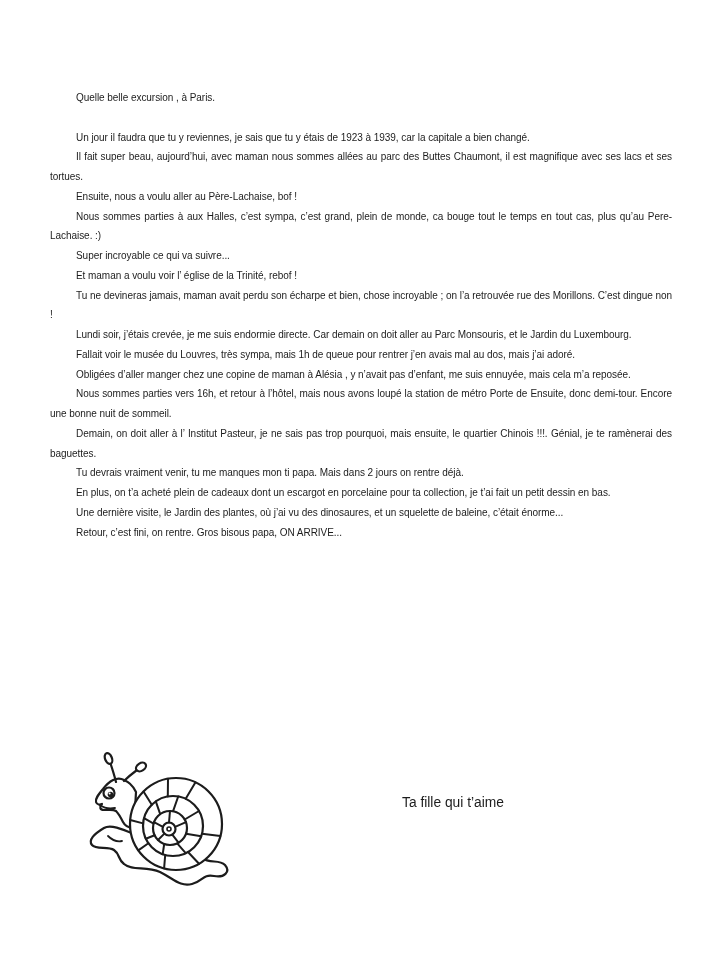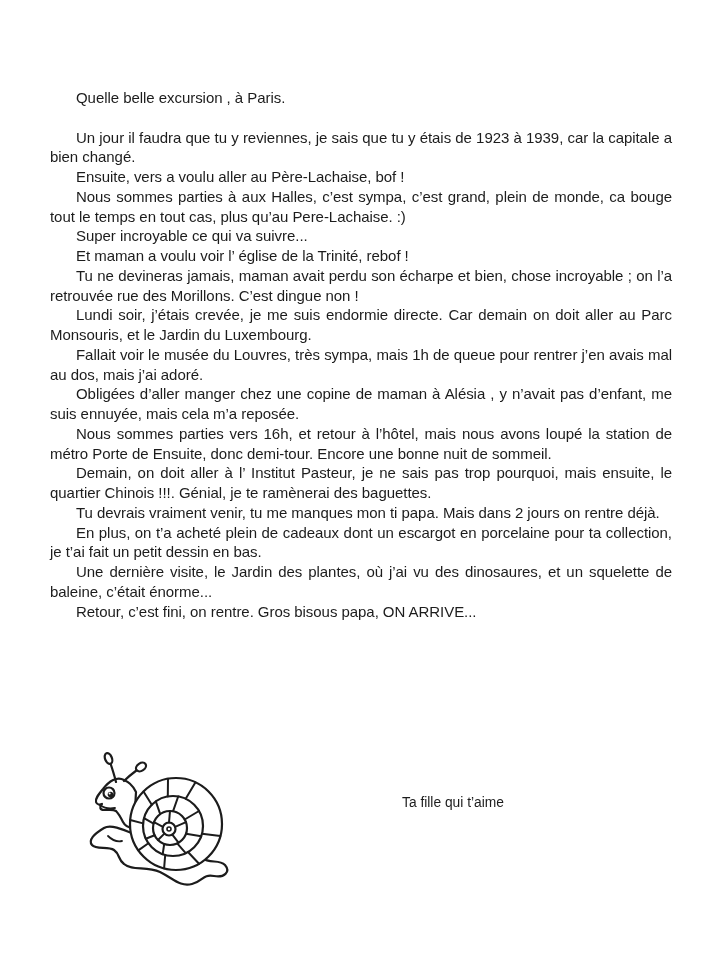--- a/index.html
+++ b/index.html
@@ -14,21 +14,21 @@
     background: #ffffff;
     font-family: "Liberation Sans", sans-serif;
     color: #1c1c1c;
     overflow: hidden;
   }
   .letter-body {
     position: absolute;
     left: 50px;
     top: 88px;
     width: 622px;
-    font-size: 15px;
+    font-size: 10px;
     line-height: 19.75px;
     letter-spacing: -0.05px;
     text-align: justify;
   }
   .letter-body p {
     margin: 0;
     text-indent: 26px;
   }
   .letter-body p.opening {
     margin-bottom: 19.75px;
@@ -50,21 +50,22 @@
   }
 </style>
 </head>
 <body>
 
 <div class="page">
 
   <div class="letter-body">
     <p class="opening">Quelle belle excursion , à Paris.</p>
     <p>Un jour il faudra que tu y reviennes, je sais que tu y étais de 1923 à 1939, car la capitale a bien changé.</p>
-    <p>Ensuite, vers a voulu aller au Père-Lachaise, bof !</p>
+    <p>Il fait super beau, aujourd’hui, avec maman nous sommes allées au parc des Buttes Chaumont, il est magnifique avec ses lacs et ses tortues.</p>
+    <p>Ensuite, nous a voulu aller au Père-Lachaise, bof !</p>
     <p>Nous sommes parties à aux Halles, c’est sympa, c’est grand, plein de monde, ca bouge tout le temps en tout cas, plus qu’au Pere-Lachaise. :)</p>
     <p>Super incroyable ce qui va suivre...</p>
     <p>Et maman a voulu voir l’ église de la Trinité, rebof !</p>
     <p>Tu ne devineras jamais, maman avait perdu son écharpe et bien, chose incroyable ; on l’a retrouvée rue des Morillons. C’est dingue non !</p>
     <p>Lundi soir, j’étais crevée, je me suis endormie directe. Car demain on doit aller au Parc Monsouris, et le Jardin du Luxembourg.</p>
     <p>Fallait voir le musée du Louvres, très sympa, mais 1h de queue pour rentrer j’en avais mal au dos, mais j’ai adoré.</p>
     <p>Obligées d’aller manger chez une copine de maman à Alésia , y n’avait pas d’enfant, me suis ennuyée, mais cela m’a reposée.</p>
     <p>Nous sommes parties vers 16h, et retour à l’hôtel, mais nous avons loupé la station de métro Porte de Ensuite, donc demi-tour. Encore une bonne nuit de sommeil.</p>
     <p>Demain, on doit aller à l’ Institut Pasteur, je ne sais pas trop pourquoi, mais ensuite, le quartier Chinois !!!. Génial, je te ramènerai des baguettes.</p>
     <p>Tu devrais vraiment venir, tu me manques mon ti papa. Mais dans 2 jours on rentre déjà.</p>

